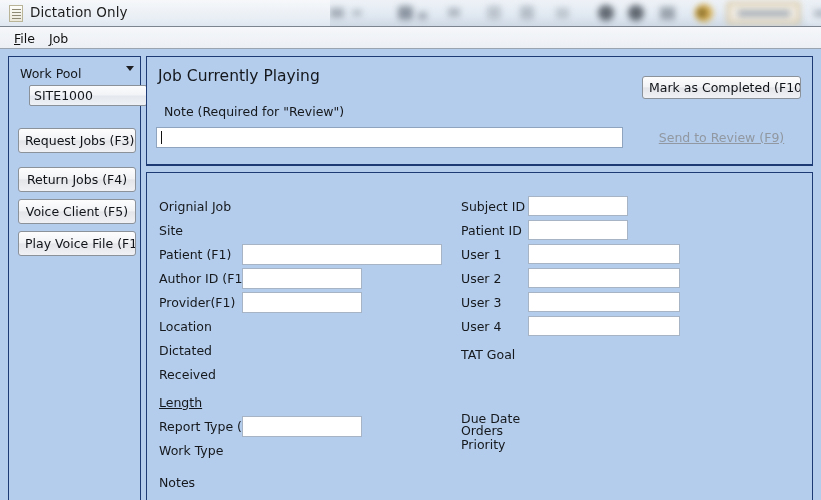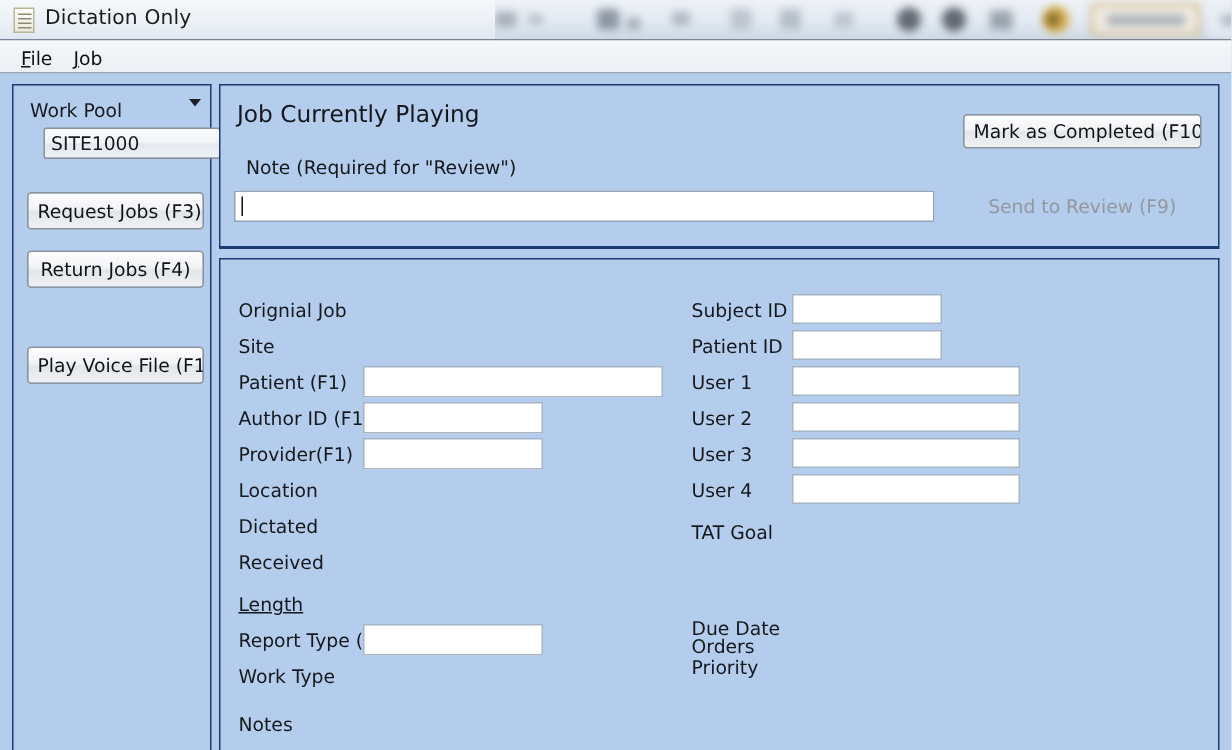--- a/index.html
+++ b/index.html
@@ -272,35 +272,36 @@
     <div class="sidebar">
       <div class="lbl sb-label">Work Pool</div>
 
       <select class="combo">
         <option>SITE1000</option>
       </select>
       <div class="combo-arrow"></div>
 
       <button class="btn sb-btn" style="top:71px;">Request Jobs (F3)</button>
       <button class="btn sb-btn" style="top:110px;">Return Jobs (F4)</button>
+      <button class="btn sb-btn" style="top:142px;">Voice Client (F5)</button>
       <button class="btn sb-btn" style="top:174px;">Play Voice File (F1)</button>
 
     </div>
 
     <div class="panel panel-top">
       <div class="heading">Job Currently Playing</div>
 
       <div class="lbl" style="left:17px; top:47px;">Note (Required for "Review")</div>
 
       <input class="txt focused" type="text" style="left: 9px; top: 70px; width: 467px; height: 21px;" value="">
       <div class="caret" style="left:14px; top:74px; height:13px;"></div>
 
       <button class="btn" style="left:495px; top:19px; width:159px; height:23px;">Mark as Completed (F10)</button>
 
-      <button class="btn flat-disabled" style="left:495px; top:69px; width:159px; height:23px;">Send to Review (F9)</button>
+      <button class="btn flat-disabled" style="left:495px; top:69px; width:159px; height:23px;text-decoration:underline;">Send to Review (F9)</button>
     </div>
 
     <div class="panel panel-bottom">
 
       <div class="lbl" style="left:12px; top:26px;">Orignial Job</div>
       <div class="lbl" style="left:12px; top:50px;">Site</div>
       <div class="lbl" style="left:12px; top:74px;">Patient (F1)</div>
       <div class="lbl" style="left:12px; top:98px;">Author ID (F1)</div>
       <div class="lbl" style="left:12px; top:122px;">Provider(F1)</div>
       <div class="lbl" style="left:12px; top:146px;">Location</div>

